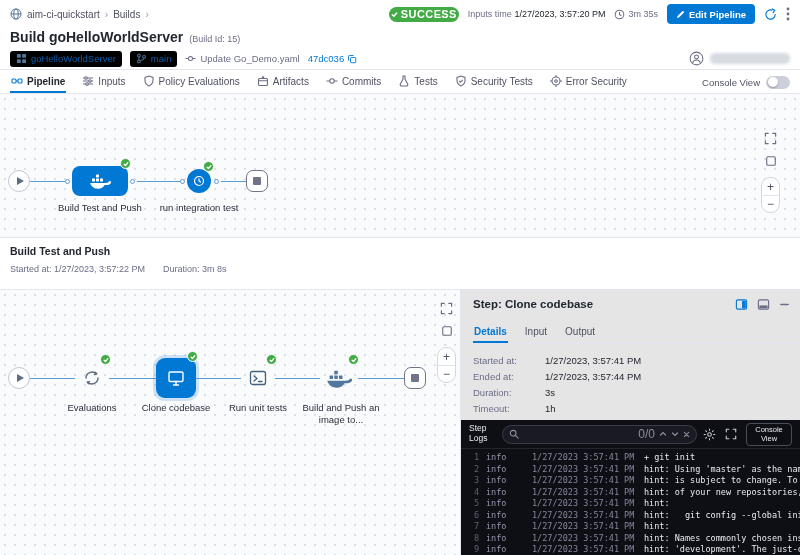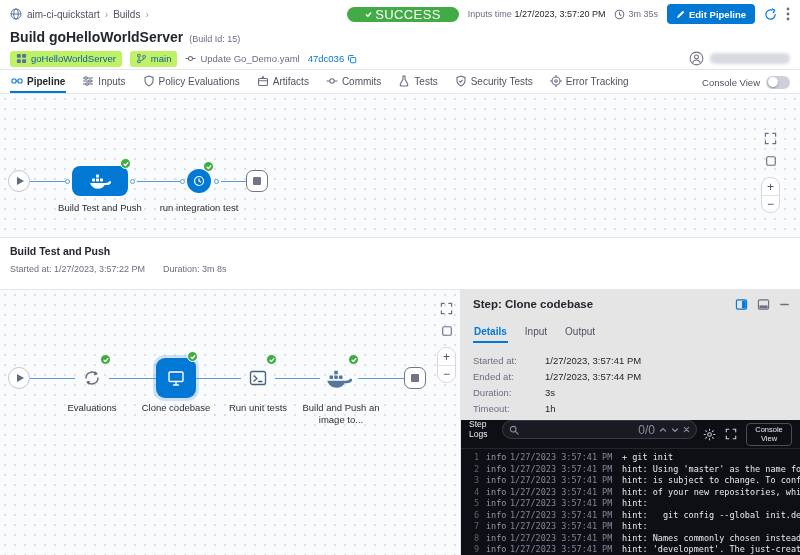--- a/index.html
+++ b/index.html
@@ -9,32 +9,32 @@
   .icon{display:inline-flex;align-items:center;justify-content:center;flex:none}
   .icon svg{display:block}
   .muted{color:#6b6d85}
 
   
   .topbar{position:absolute;left:0;top:0;width:800px;height:28px;display:flex;align-items:center;justify-content:space-between;padding:0 10px}
   .crumbs{display:flex;align-items:center;gap:5px;font-size:10px;color:#4f5162}
   .crumb{color:#4f5162;cursor:pointer;text-decoration:none}
   .sep{color:#9a9cb0}
   .top-right{display:flex;align-items:center;gap:9px}
-  .badge{display:inline-flex;align-items:center;gap:3px;height:15px;padding:0 18px;border-radius:8px;background:#42ab45;color:#fff;font-size:13px;font-weight:normal;letter-spacing:.4px}
+  .badge{display:inline-flex;align-items:center;gap:3px;height:15px;padding:0 2px;border-radius:8px;background:#42ab45;color:#fff;font-size:11px;font-weight:bold;letter-spacing:.4px}
   .meta9{font-size:9px}
   .btn-primary{display:inline-flex;align-items:center;gap:4px;height:20px;padding:0 9px;border:none;border-radius:4px;background:#0278d5;color:#fff;font-size:9.5px;font-weight:bold;cursor:pointer;font-family:inherit}
   .ghost-ic{color:#0278d5;cursor:pointer}
   .gray-ic{color:#6b6d85;cursor:pointer}
 
   
   .title-row{position:absolute;left:10px;top:29px;display:flex;align-items:baseline;gap:6px}
   .title-row h1{font-size:14px;font-weight:bold;color:#22272f}
   .build-id{font-size:9px;color:#6b6d85}
   .repo-row{position:absolute;left:0;top:48px;width:800px;height:22px;display:flex;align-items:center;gap:8px;padding:0 10px;border-bottom:1px solid #e4e6ef}
-  .chip{display:inline-flex;align-items:center;gap:4px;height:16px;padding:0 6px;border-radius:3px;background:#bef264;color:#0b5cad;font-size:9.5px;cursor:pointer}
+  .chip{display:inline-flex;align-items:center;gap:4px;height:16px;padding:0 6px;border-radius:3px;background:#000000;color:#0b5cad;font-size:9.5px;cursor:pointer}
   .chip .icon{color:#52749a}
   .commit-msg{display:inline-flex;align-items:center;gap:4px;color:#6b6d85;font-size:9.5px}
   .hash{display:inline-flex;align-items:flex-end;gap:3px;color:#0278d5;font-size:9.5px;cursor:pointer}
   .repo-right{margin-left:auto;display:flex;align-items:center;gap:6px;color:#6b6d85}
   .blurbox{width:80px;height:11px;border-radius:5px;background:#d8dae2;filter:blur(1.5px)}
 
   
   .tabs{position:absolute;left:0;top:71px;width:800px;height:23px;display:flex;align-items:stretch;gap:15px;padding:0 10px;border-bottom:1px solid #e4e6ef}
   .tab{display:inline-flex;align-items:center;gap:4px;font-size:10px;color:#4f5162;cursor:pointer;border-bottom:2px solid transparent;padding:0 1px}
   .tab .ticon{color:#6b6d85}
@@ -84,33 +84,33 @@
   .ptabs{position:absolute;left:0;top:31px;width:100%;height:23px;display:flex;gap:16px;padding:0 12px;border-bottom:1px solid #e4e6ef}
   .ptab{display:flex;align-items:center;font-size:10px;color:#4f5162;border-bottom:2px solid transparent;cursor:pointer;padding:0 1px}
   .ptab.active{color:#0278d5;font-weight:bold;border-bottom-color:#0278d5}
   .details{position:absolute;left:12px;top:62px;right:12px}
   .drow{display:flex;height:16px;align-items:center;font-size:9.5px}
   .dlabel{width:72px;color:#6b6d85}
   .dvalue{color:#22272f}
 
   
   .console{position:absolute;left:0;top:130px;width:100%;height:135px;background:#0e0f15;color:#d9dbe7}
-  .con-head{position:absolute;left:0;top:0;width:100%;height:29px;display:flex;padding:0 8px;gap:6px;border-bottom:1px solid #23242e}
+  .con-head{position:absolute;left:0;top:0;width:100%;height:29px;display:flex;align-items:center;padding:0 8px;gap:6px;border-bottom:1px solid #23242e}
   .con-title{width:32px;font-size:8.5px;line-height:1.15;color:#eceef5}
   .searchbox{display:flex;align-items:center;gap:4px;height:19px;flex:0 0 130px;background:#191a22;border:1px solid #3a3c49;border-radius:10px;padding:0 6px;color:#8b8ea1}
   .searchbox input{flex:1;min-width:0;background:transparent;border:none;outline:none;color:#e8eaf2;font-size:8.5px;font-family:inherit}
   .counter{font-size:12px;color:#8b8ea1;white-space:nowrap}
   .sb-ic{cursor:pointer;color:#8b8ea1}
   .con-right{margin-left:auto;display:flex;align-items:center;gap:9px;color:#c9cbd8}
   .conbtn{height:23px;padding:0 6px;border:1px solid #4a4c5a;border-radius:4px;background:transparent;color:#e8eaf2;font-size:7.5px;line-height:1.2;text-align:center;cursor:pointer;font-family:inherit}
   .logs{position:absolute;left:0;top:29px;right:0;bottom:0;overflow:hidden;font-family:"DejaVu Sans Mono",monospace;font-size:8.5px;padding:3px 0 0 6px}
   .lrow{display:flex;height:11.5px;line-height:11.5px;white-space:pre}
   .ln{width:12px;text-align:right;color:#5d6072;flex:none}
   .lv{width:24px;margin-left:7px;color:#9496ab;flex:none}
-  .lt{width:104px;margin-left:0;color:#83869c;flex:none}
+  .lt{width:104px;margin-left:22px;color:#83869c;flex:none}
   .lx{margin-left:8px;color:#e9ebf4;overflow:hidden;flex:1}
 </style>
 </head>
 <body>
 
 <div class="app">
 
   <header class="topbar">
     <div class="crumbs">
       <span class="icon" style="color:#52749a">
@@ -295,21 +295,21 @@
       <span>Security Tests</span>
     </div>
     <div class="tab">
       <span class="icon ticon">
         <svg width="12" height="12" viewBox="0 0 12 12" fill="none" stroke="currentColor" stroke-width="1.1">
             <circle cx="6" cy="6" r="4"></circle>
             <circle cx="6" cy="6" r="1.3"></circle>
             <path d="M6 0v2M6 10v2M0 6h2M10 6h2"></path>
           </svg>
       </span>
-      <span>Error Tracking</span>
+      <span>Error Security</span>
     </div>
     <div class="tabs-right">
       <span>Console View</span>
       <span class="toggle"></span>
     </div>
   </nav>
 
   <div class="canvas stage-canvas">
     <div class="play-node" style="left:8px;top:76px">
         <span class="play-tri"></span>

